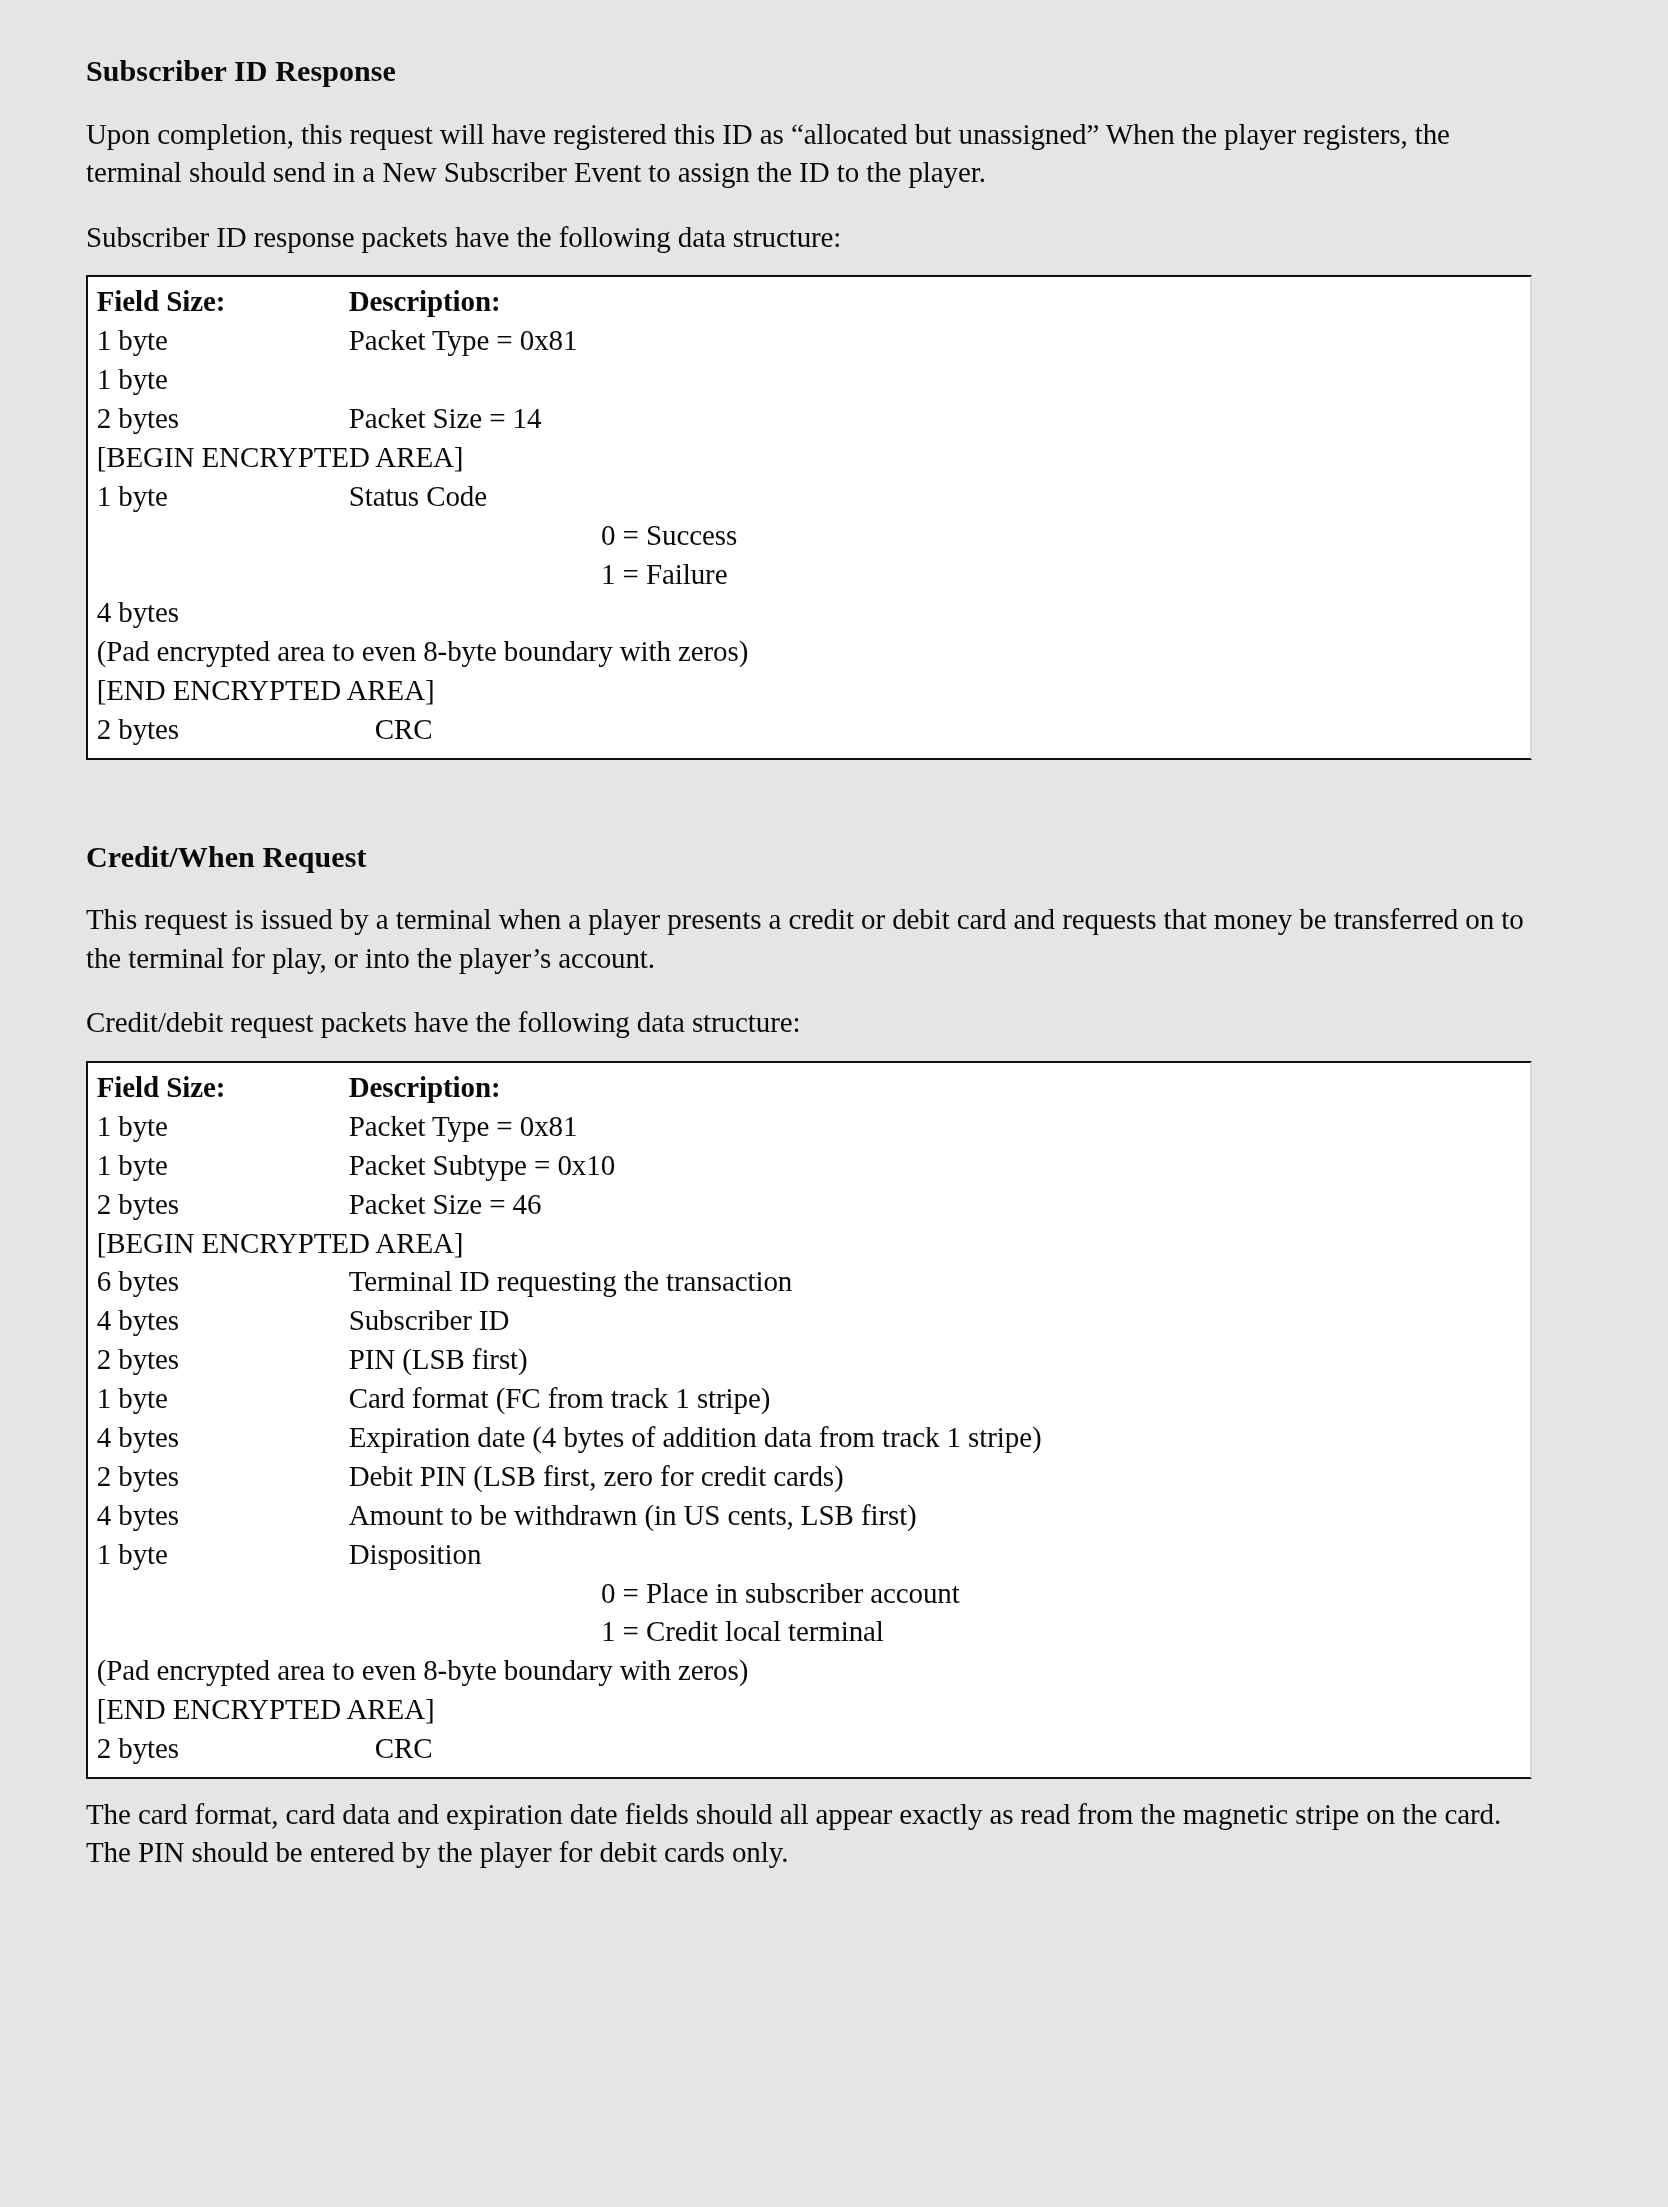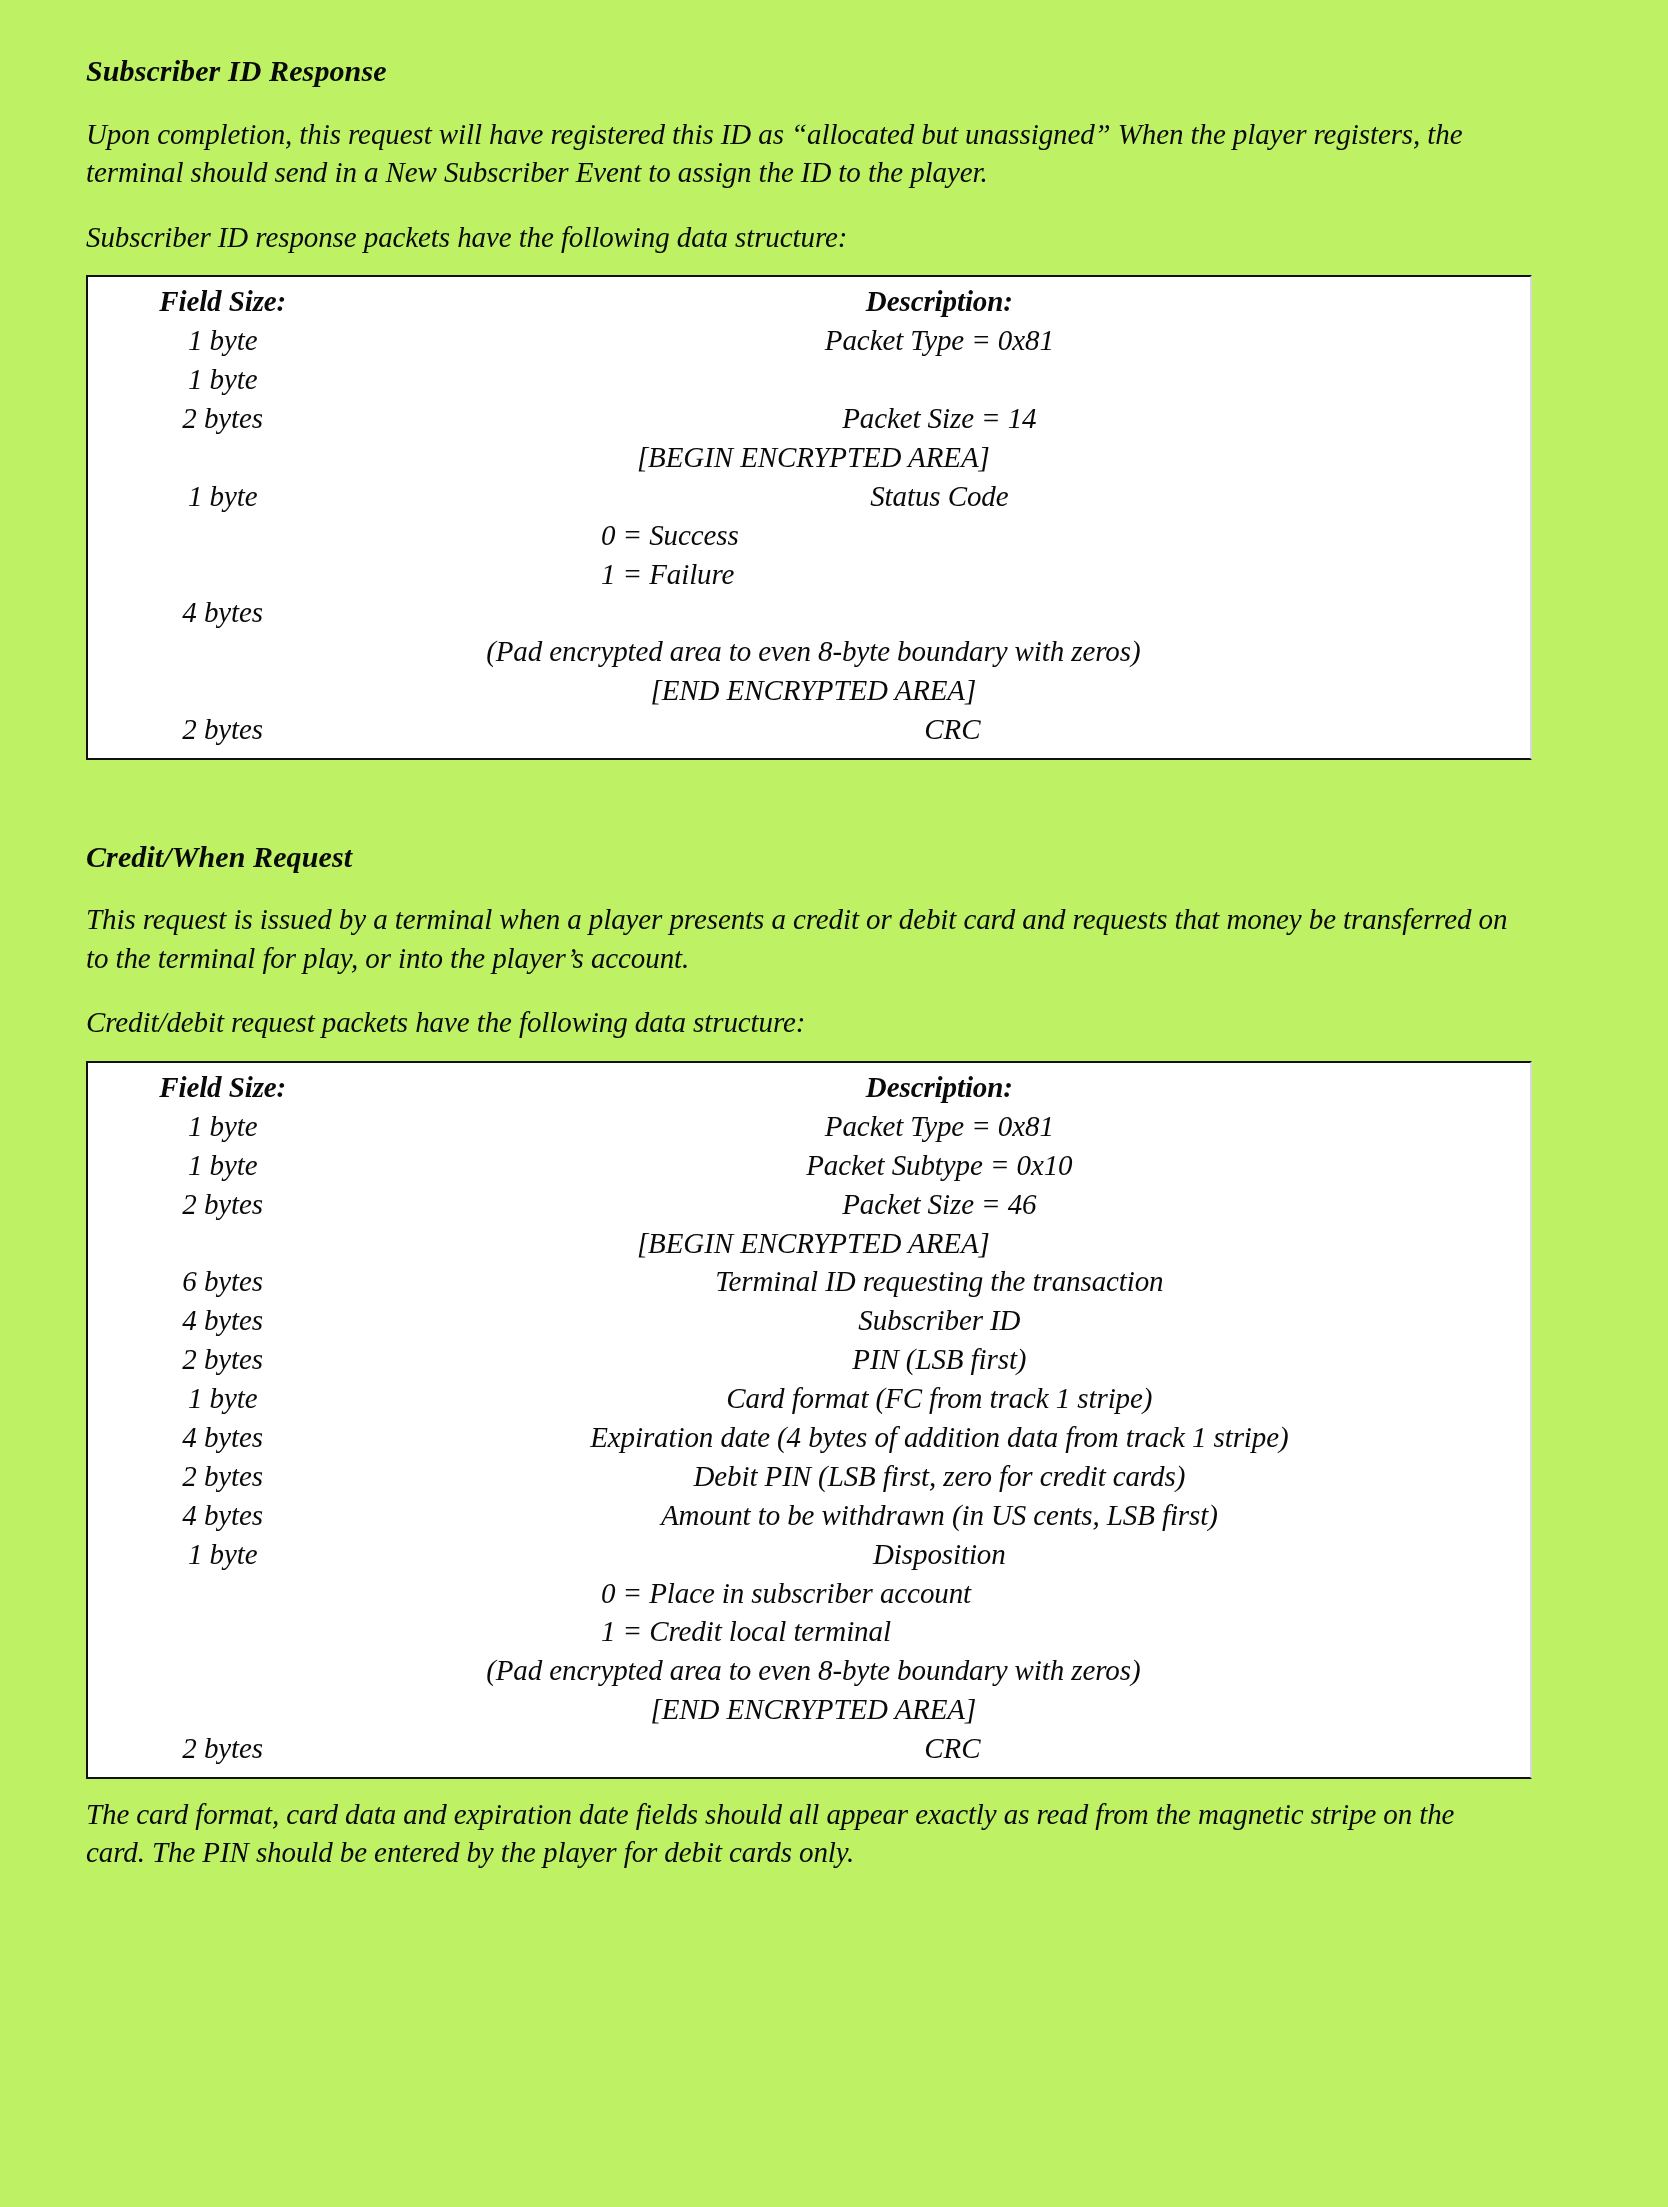--- a/index.html
+++ b/index.html
@@ -13,22 +13,21 @@
     font-family: "Liberation Serif", "DejaVu Serif", serif;
     color: #0a0a0a;
     position: relative;
     overflow: hidden;
   }
   .page {
     position: absolute;
     left: 0; top: 0;
     width: 1668px;
     height: 2207px;
-    background: #bef264;
-    font-style: italic;
+    background: #e5e5e5;
   }
   .content {
     position: absolute;
     left: 86px;
     top: 54px;
     width: 1502px;
   }
 
   h2.section-heading {
     font-size: 30px;
@@ -64,21 +63,20 @@
 
   
   .packet-table {
     border: 2.2px solid #111111;
     border-right-color: #d8d8d8;
     padding: 5.2px 0 8.7px 0;
     margin: 0;
     background: #ffffff;
     width: 1446px;
     box-sizing: border-box;
-    text-align: center;
   }
   .prow {
     display: flex;
     align-items: baseline;
     font-size: 29px;
     line-height: 1.28;
     letter-spacing: -0.1px;
     padding: 0.9px 0 0.9px 8.7px;
     white-space: nowrap;
   }

